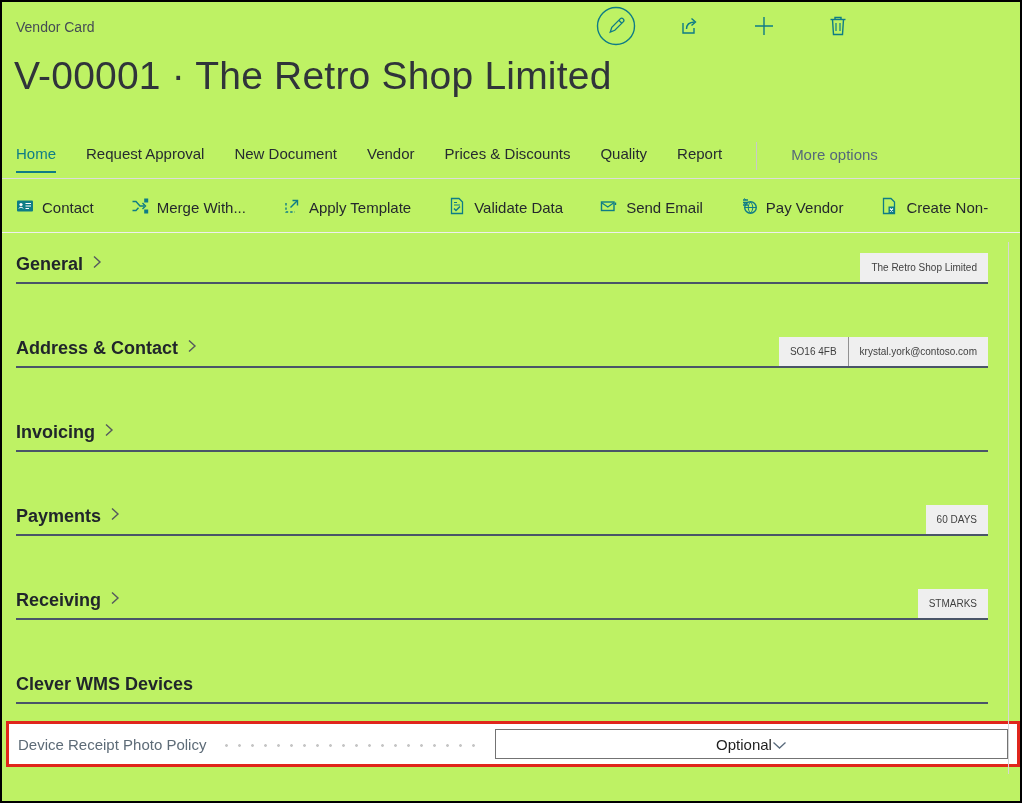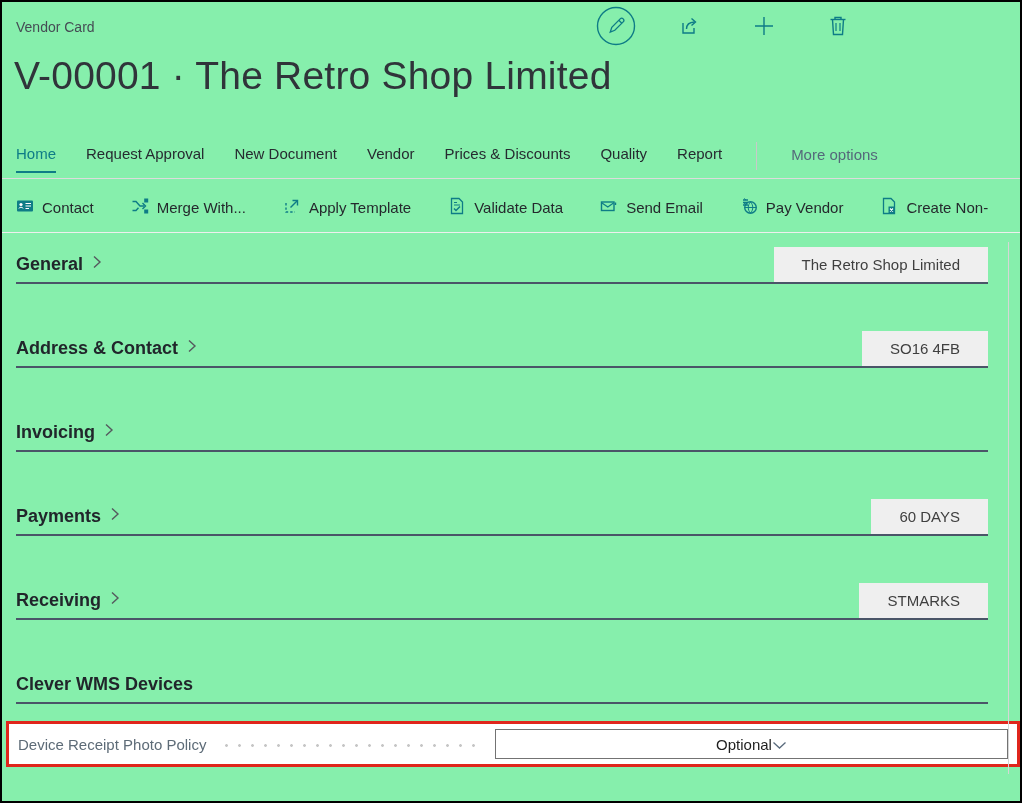--- a/index.html
+++ b/index.html
@@ -1,18 +1,18 @@
 <!DOCTYPE html>
 <html><head>
 <meta charset="utf-8">
 <style>
   * { box-sizing: border-box; margin: 0; padding: 0; }
   html, body { width: 1022px; height: 803px; }
   body { background: #000; position: relative; font-family: "Liberation Sans", sans-serif; }
-  .window { position: absolute; inset: 2px; background: #86efac; overflow: hidden; }
+  .window { position: absolute; inset: 2px; background: #bef264; overflow: hidden; }
 
   .top-label { position: absolute; left: 14px; top: 17px; font-size: 14px; color: #454c54; }
 
   .top-actions { position: absolute; left: 594px; top: 5px; display: flex; align-items: center; gap: 34px; }
   .icon-btn { width: 40px; height: 40px; display: flex; align-items: center; justify-content: center; cursor: pointer; background: none; border: none; }
 
   .page-title { position: absolute; left: 12px; top: 52px; font-size: 39px; font-weight: 300; color: #30343a; letter-spacing: 0.2px; white-space: nowrap; }
 
   .tabs { position: absolute; left: 14px; top: 140px; display: flex; align-items: center; gap: 30px; font-size: 15px; color: #262b30; }
   .tab { padding-bottom: 9px; border-bottom: 2px solid transparent; cursor: pointer; white-space: nowrap; }
@@ -25,21 +25,21 @@
   .action-item { display: flex; align-items: center; gap: 8px; cursor: pointer; flex: none; }
   .action-bar-rule { position: absolute; left: 0; right: 0; top: 230px; height: 1px; background: #efefef; }
 
   .main { position: absolute; left: 14px; right: 32px; top: 226px; }
   .section { margin-top: 46px; }
   .section:first-child { margin-top: 18px; }
   .section-head { display: flex; justify-content: space-between; align-items: flex-end; min-height: 36px; }
   .section-title-wrap { display: flex; align-items: flex-start; gap: 9px; padding-bottom: 7px; cursor: pointer; }
   .section-title { font-size: 18px; font-weight: 700; color: #21262b; }
   .badges { display: flex; background: #efefef; align-items: stretch; }
-  .badge { padding: 9px 28px; font-size: 15px; color: #3f3f3f; white-space: nowrap; }
+  .badge { padding: 9px 11px; font-size: 10px; color: #3f3f3f; white-space: nowrap; }
   .badge + .badge { border-left: 1px solid #919191; }
   .section-rule { height: 2px; background: #4a5568; }
 
   .field-row { position: absolute; left: 4px; right: 0; top: 719px; height: 46px; border: 3px solid #e0261c; display: flex; align-items: center; padding: 0 9px; background: #fff; }
   .field-label { font-size: 15px; color: #5d6b77; white-space: nowrap; }
   .leader { flex: 1; height: 3px; margin: 2px 18px 0 14px; background-image: radial-gradient(circle, #c6c6c6 1.3px, transparent 1.5px); background-size: 13px 3px; background-repeat: repeat-x; background-position: left center; }
   .combo { width: 513px; height: 30px; border: 1px solid #737373; display: flex; align-items: center; justify-content: center; padding: 0 10px; font-size: 15px; color: #1f1f1f; flex: none; background: #fff; cursor: pointer; }
 
   .scroll-line { position: absolute; right: 11px; top: 240px; height: 532px; width: 1px; background: #d6d6d6; }
 
@@ -201,20 +201,21 @@
     <div class="section">
       <div class="section-head">
         <span class="section-title-wrap">
           <span class="section-title">Address &amp; Contact</span>
           <span><svg width="10" height="16" viewBox="0 0 10 16" fill="none">
                 <path d="M2 2.5 L8 8 L2 13.5" stroke="#55595e" stroke-width="1.4"></path>
               </svg></span>
         </span>
         <span class="badges">
           <span class="badge">SO16 4FB</span>
+          <span class="badge">krystal.york@contoso.com</span>
         </span>
       </div>
       <div class="section-rule"></div>
     </div>
 
     <div class="section">
       <div class="section-head">
         <span class="section-title-wrap">
           <span class="section-title">Invoicing</span>
           <span><svg width="10" height="16" viewBox="0 0 10 16" fill="none">

